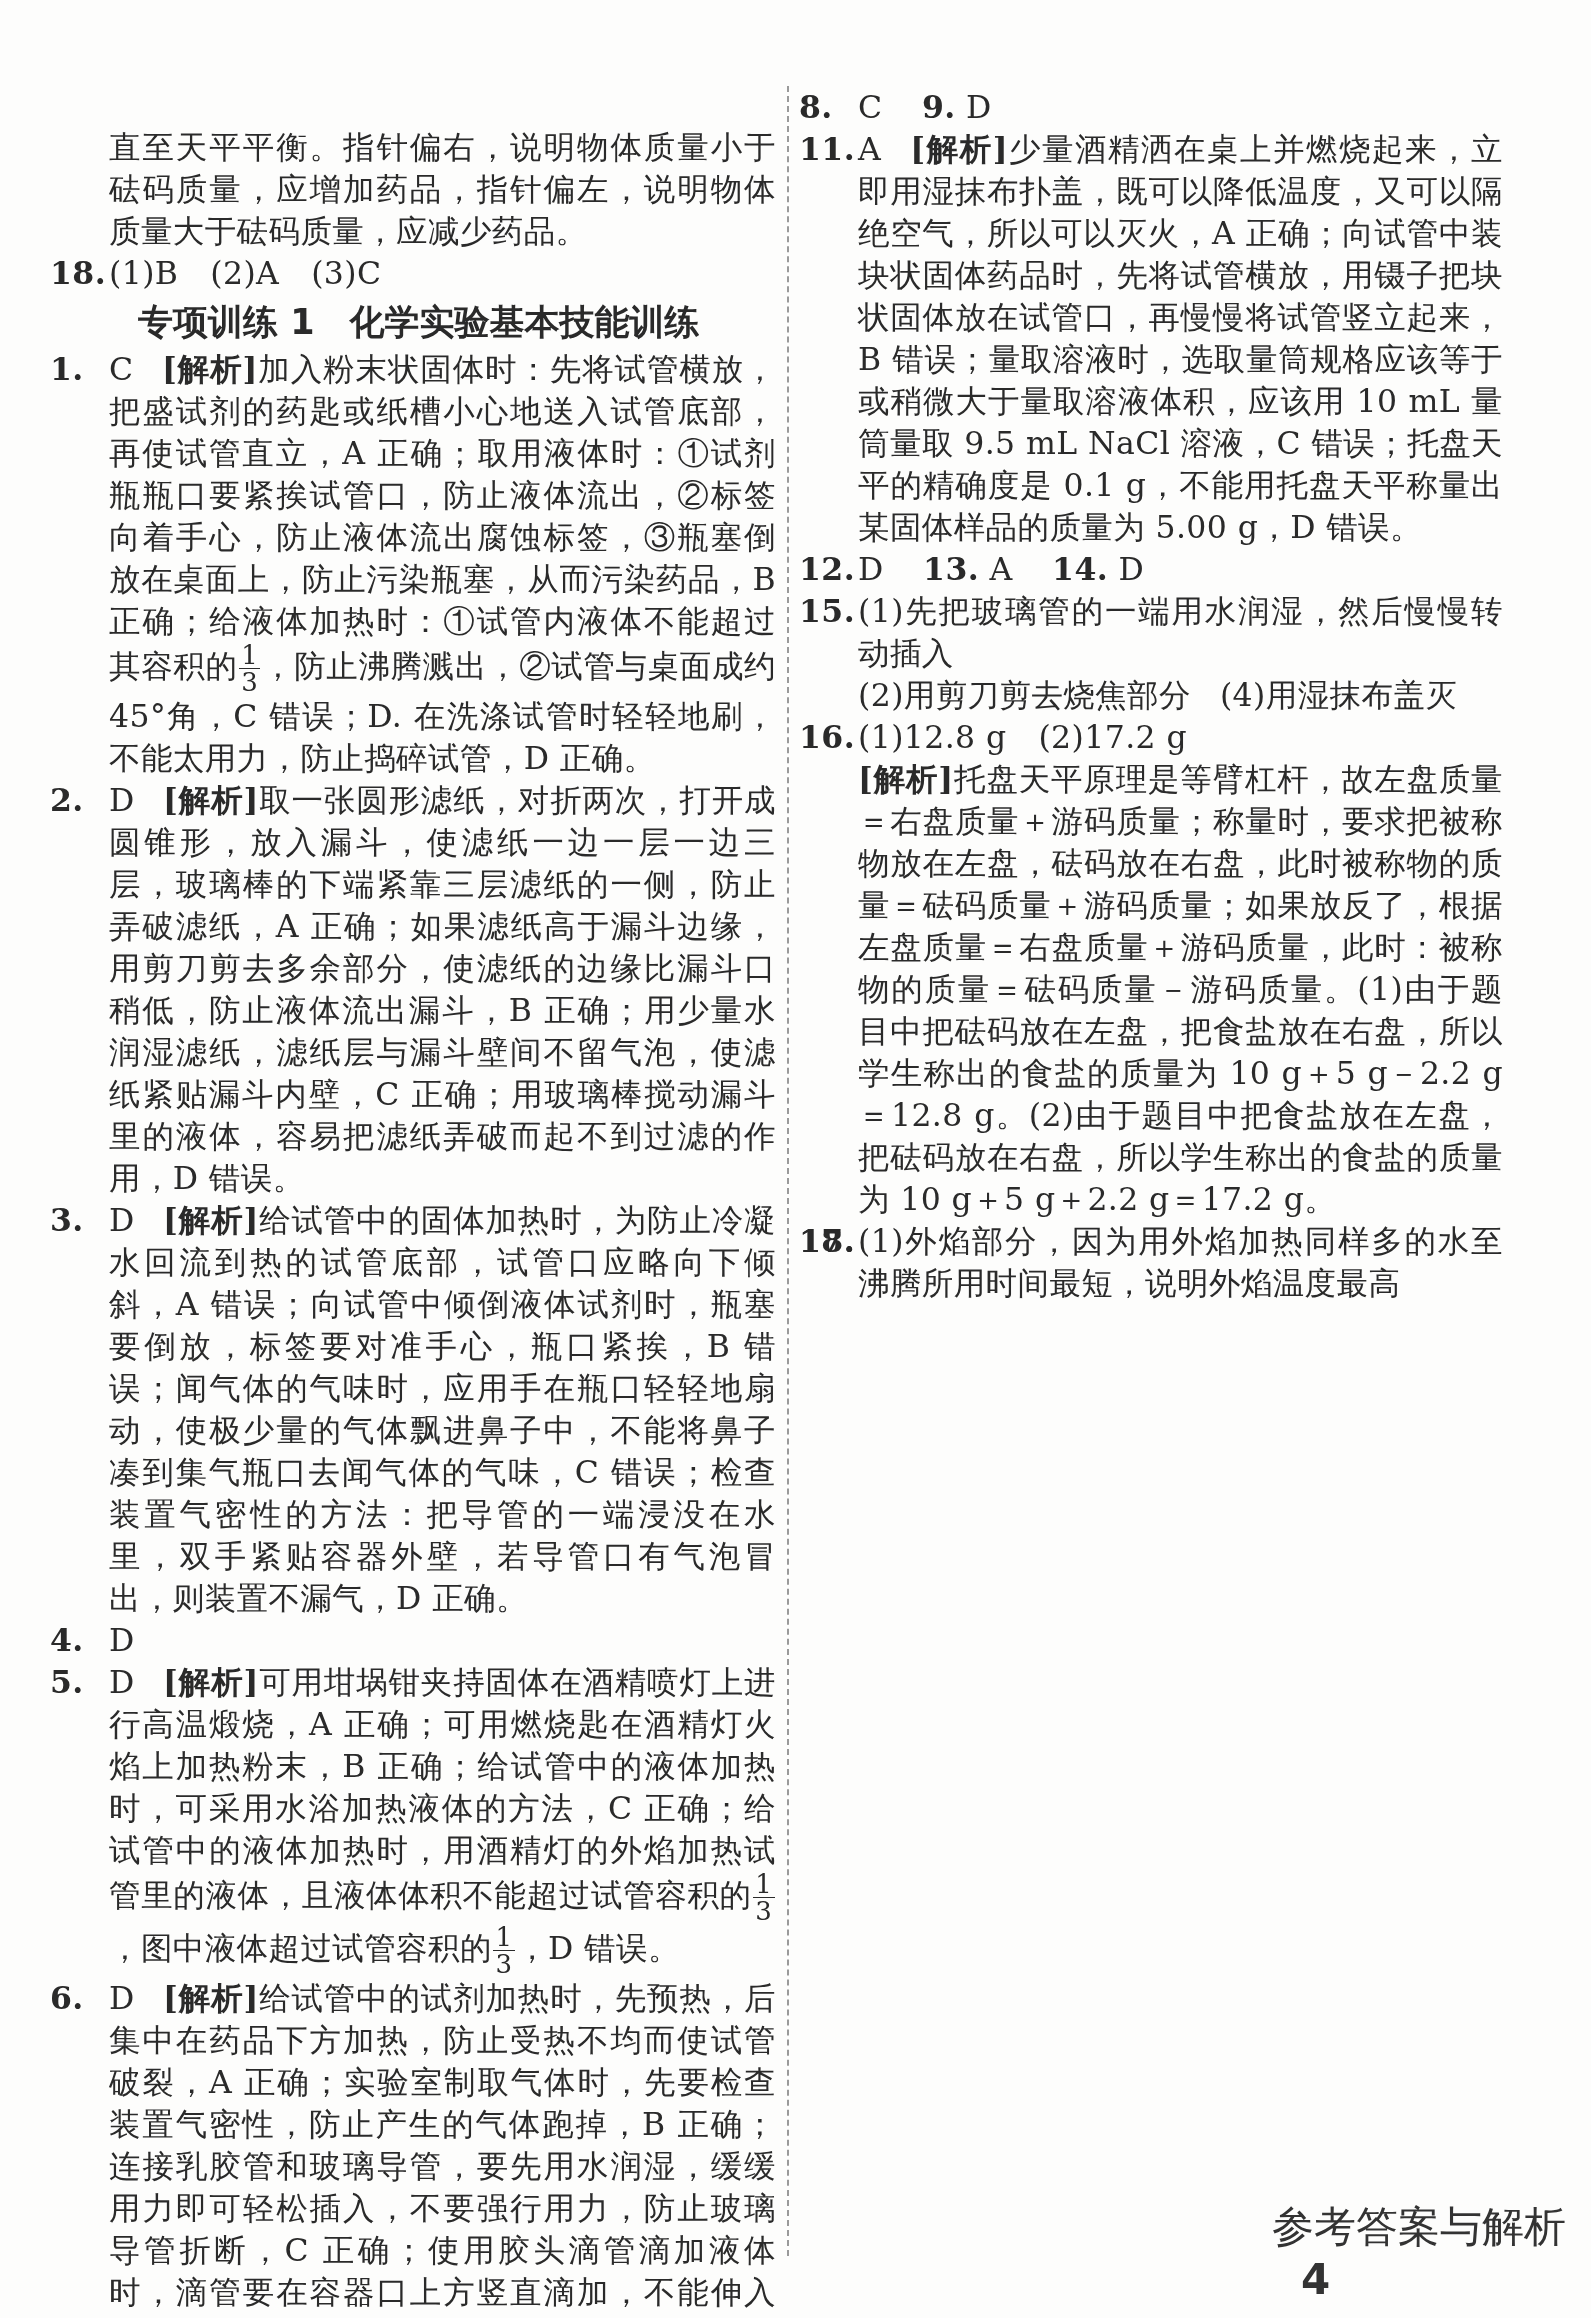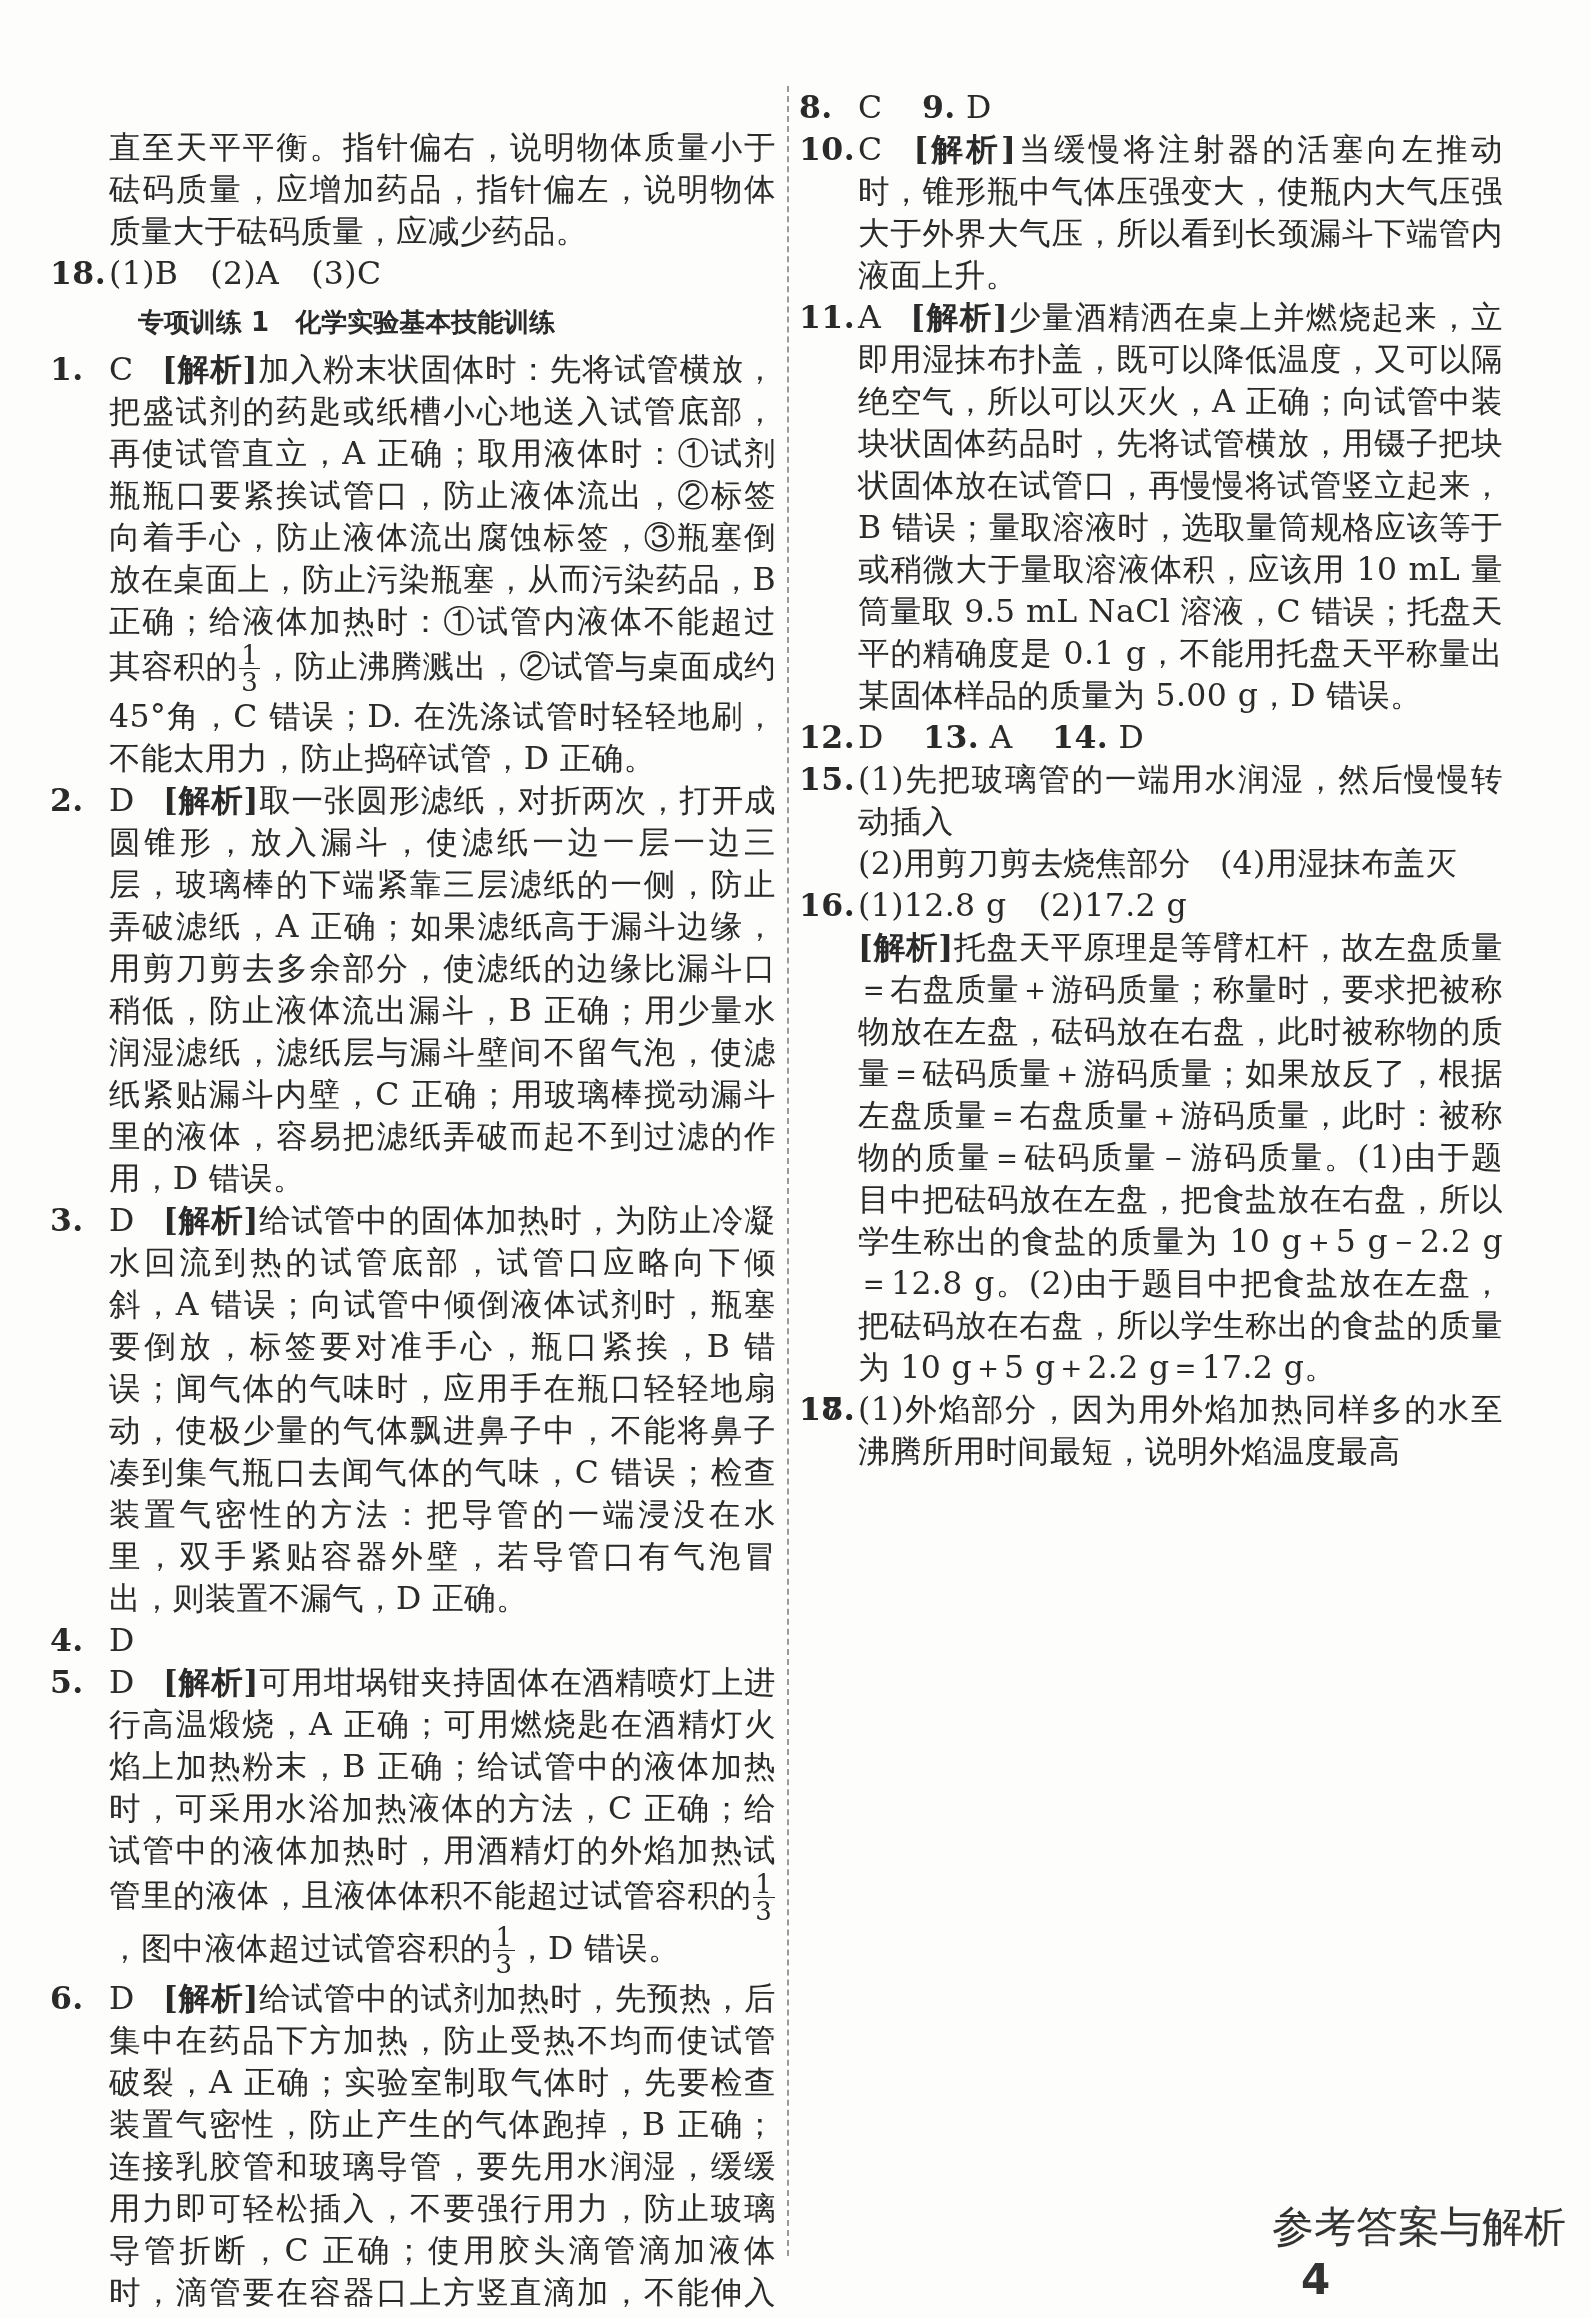--- a/index.html
+++ b/index.html
@@ -8,21 +8,21 @@
     font-family:"DejaVu Serif","Liberation Serif",serif; color:#2a2a2a;
   }
   .col { position:absolute; top:86px; }
   #left { left:50px; width:726px;margin-top:40px; }
   #right { left:799px; width:704px; top:86px; }
   .divider { position:absolute; left:787px; top:86px; height:2170px; border-left:2.2px dashed #9a9a9a; }
   .item { position:relative; padding-left:59px; font-size:31.5px; line-height:42px; text-align:justify; letter-spacing:0.4px; }
   .num { position:absolute; left:0; top:0; font-weight:bold; font-family:"DejaVu Serif",serif; }
   .bk { font-weight:bold; }
   .para { display:block; }
-  .title { font-family:"DejaVu Sans","Liberation Sans",sans-serif; font-weight:bold; font-size:26px; line-height:50px; padding-left:88px; margin:2.9px 0 1.5px; }
+  .title { font-family:"DejaVu Sans","Liberation Sans",sans-serif; font-weight:bold; font-size:35px; line-height:50px; padding-left:88px; margin:2.9px 0 1.5px; }
   .frac { display:inline-block; vertical-align:middle; text-align:center; font-size:26px; line-height:26px; margin:0 1.5px; }
   .frac .n { display:block; border-bottom:1.5px solid #2a2a2a; padding:0 2.2px; }
   .frac .d { display:block; }
   .gap { margin-left:29px; }
   .footer { position:absolute; left:1272px; top:2199px; font-family:"DejaVu Sans",sans-serif; font-size:42px; color:#333; }
   .footer .pg { margin-left:29px; font-weight:bold; }
 </style>
 </head>
 <body>
 
@@ -79,25 +79,20 @@
 
 <div class="col" id="right">
 
   <div class="item">
     <span class="num">8.</span>
     <span>C</span>
     <span class="bk gap">9.</span>
     <span>D</span>
   </div>
 
-  <div class="item">
-    <span class="num">10.</span>
-    <span>C</span>
-    <span class="bk" style="margin-left:17.6px">[解析]</span><span>当缓慢将注射器的活塞向左推动时，锥形瓶中气体压强变大，使瓶内大气压强大于外界大气压，所以看到长颈漏斗下端管内液面上升。</span>
-  </div>
 
   <div class="item">
     <span class="num">11.</span>
     <span>A</span>
     <span class="bk" style="margin-left:17.6px">[解析]</span><span>少量酒精洒在桌上并燃烧起来，立即用湿抹布扑盖，既可以降低温度，又可以隔绝空气，所以可以灭火，A 正确；向试管中装块状固体药品时，先将试管横放，用镊子把块状固体放在试管口，再慢慢将试管竖立起来，B 错误；量取溶液时，选取量筒规格应该等于或稍微大于量取溶液体积，应该用 10 mL 量筒量取 9.5 mL NaCl 溶液，C 错误；托盘天平的精确度是 0.1 g，不能用托盘天平称量出某固体样品的质量为 5.00 g，D 错误。</span>
   </div>
 
   <div class="item">
     <span class="num">12.</span>
     <span>D</span>

